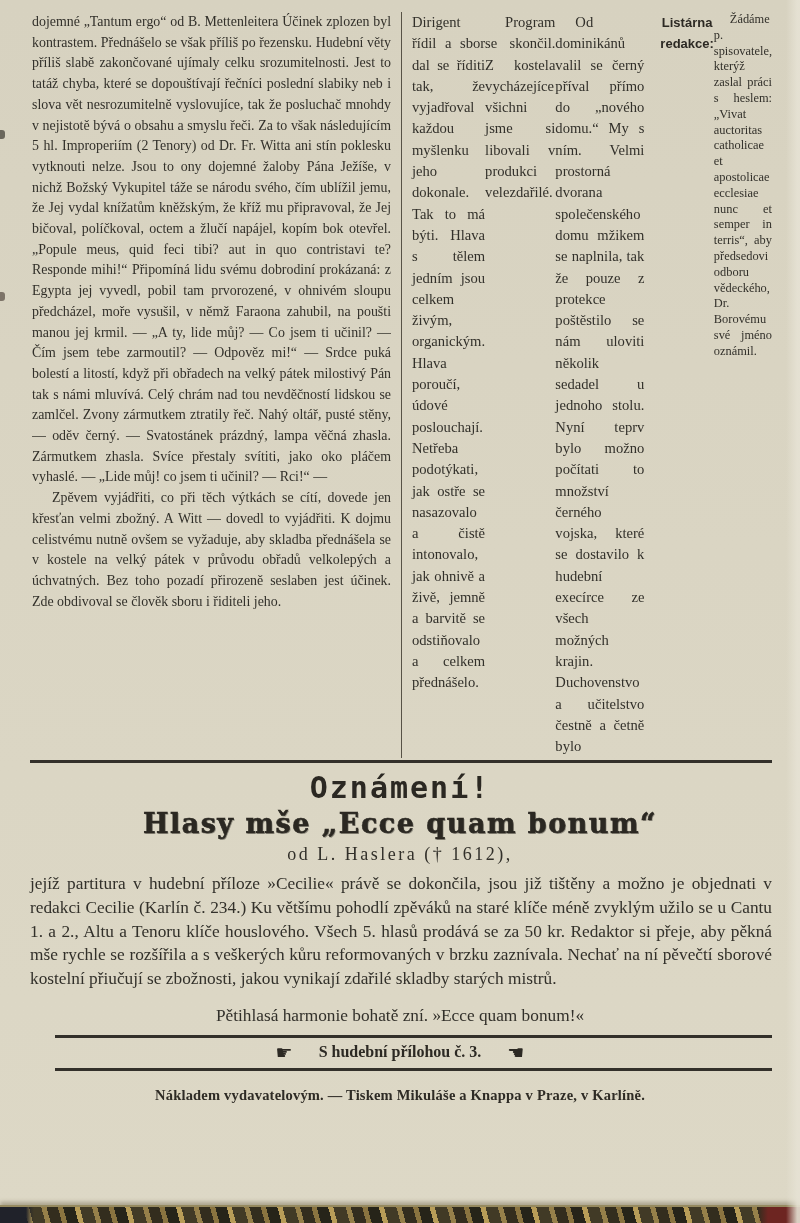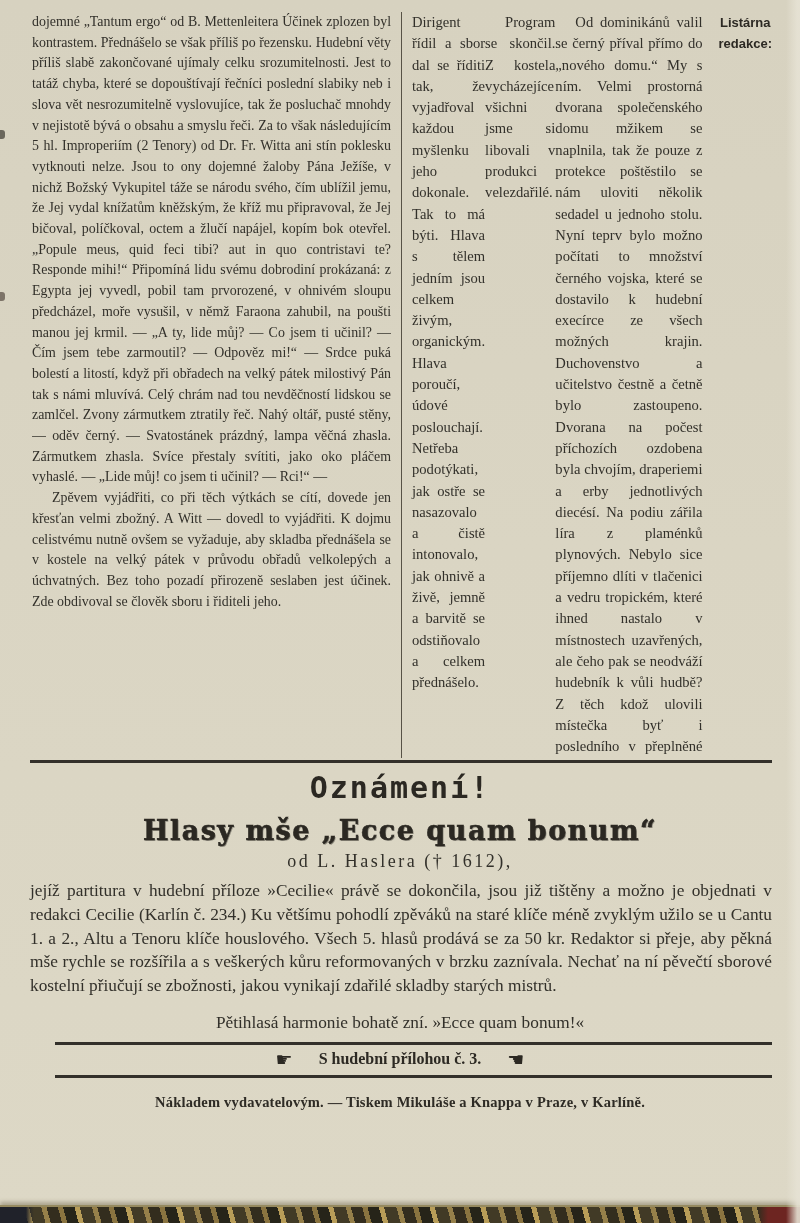--- a/index.html
+++ b/index.html
@@ -50,21 +50,21 @@
 
   .rule-full { border-top:3px solid #33302a; margin:2px 28px 0 30px; }
 
   .announcement { text-align:center; }
   .ann-title {
     margin-top:7px;
     font-family:"DejaVu Sans Mono", monospace; font-weight:bold;
     font-size:30px; letter-spacing:2px; color:#2b2822;
   }
   .ann-subtitle {
-    margin-top:10px; font-family:"DejaVu Serif", serif; font-weight:bold;
+    margin-top:3px; font-family:"DejaVu Serif", serif; font-weight:bold;
     font-size:27px; letter-spacing:1.5px; color:#2b2822;
     text-shadow:1px 1px 0 rgba(43,40,34,.4); -webkit-text-stroke:.6px #2b2822;
   }
   .ann-byline { margin-top:5px; font-size:18px; letter-spacing:2.5px; }
   .ann-body {
     margin:7px 28px 15px 30px; text-align:justify;
     font-size:17.3px; line-height:23.8px;
   }
   .ann-closing { margin-top:1px; font-size:17.3px; text-align:center; }
 
@@ -107,20 +107,21 @@
       <p>dojemné „Tantum ergo“ od B. Mettenleitera Účinek zplozen byl kontrastem. Přednášelo se však příliš po řezensku. Hudební věty příliš slabě zakončované ujímaly celku srozumitelnosti. Jest to tatáž chyba, které se dopouštívají řečníci poslední slabiky neb i slova vět nesrozumitelně vyslovujíce, tak že posluchač mnohdy v nejistotě bývá o obsahu a smyslu řeči. Za to však následujícím 5 hl. Improperiím (2 Tenory) od Dr. Fr. Witta ani stín poklesku vytknouti nelze. Jsou to ony dojemné žaloby Pána Ježíše, v nichž Božský Vykupitel táže se národu svého, čím ublížil jemu, že Jej vydal knížatům kněžským, že kříž mu připravoval, že Jej bičoval, políčkoval, octem a žlučí napájel, kopím bok otevřel. „Popule meus, quid feci tibi? aut in quo contristavi te? Responde mihi!“ Připomíná lidu svému dobrodiní prokázaná: z Egypta jej vyvedl, pobil tam prvorozené, v ohnivém sloupu předcházel, moře vysušil, v němž Faraona zahubil, na poušti manou jej krmil. — „A ty, lide můj? — Co jsem ti učinil? — Čím jsem tebe zarmoutil? — Odpověz mi!“ — Srdce puká bolestí a litostí, když při obřadech na velký pátek milostivý Pán tak s námi mluvívá. Celý chrám nad tou nevděčností lidskou se zamlčel. Zvony zármutkem ztratily řeč. Nahý oltář, pusté stěny, — oděv černý. — Svatostánek prázdný, lampa věčná zhasla. Zármutkem zhasla. Svíce přestaly svítiti, jako oko pláčem vyhaslé. — „Lide můj! co jsem ti učinil? — Rci!“ —</p>
       <p class="indent">Zpěvem vyjádřiti, co při těch výtkách se cítí, dovede jen křesťan velmi zbožný. A Witt — dovedl to vyjádřiti. K dojmu celistvému nutně ovšem se vyžaduje, aby skladba přednášela se v kostele na velký pátek v průvodu obřadů velkolepých a úchvatných. Bez toho pozadí přirozeně seslaben jest účinek. Zde obdivoval se člověk sboru i řiditeli jeho.</p>
     </div>
     <div class="col col-right">
       <p>Dirigent řídil a sbor dal se říditi tak, že vyjadřoval každou myšlenku jeho dokonale. Tak to má býti. Hlava s tělem jedním jsou celkem živým, organickým. Hlava poroučí, údové poslouchají. Netřeba podotýkati, jak ostře se nasazovalo a čistě intonovalo, jak ohnivě a živě, jemně a barvitě se odstiňovalo a celkem přednášelo.</p>
       <p class="indent">Program se skončil. Z kostela vycházejíce všichni jsme si libovali v produkci velezdařilé.</p>
       <p class="indent">Od dominikánů valil se černý příval přímo do „nového domu.“ My s ním. Velmi prostorná dvorana společenského domu mžikem se naplnila, tak že pouze z protekce poštěstilo se nám uloviti několik sedadel u jednoho stolu. Nyní teprv bylo možno počítati to množství černého vojska, které se dostavilo k hudební execírce ze všech možných krajin. Duchovenstvo a učitelstvo čestně a četně bylo zastoupeno. Dvorana na počest příchozích ozdobena byla chvojím, draperiemi a erby jednotlivých diecésí. Na podiu zářila líra z plaménků plynových. Nebylo sice příjemno dlíti v tlačenici a vedru tropickém, které ihned nastalo v místnostech uzavřených, ale čeho pak se neodváží hudebník k vůli hudbě? Z těch kdož ulovili místečka byť i posledního v přeplněné dvoraně, nevzdálil se ani jediný. Z boje se neutíká pro vedro. Jako ve velkém oulu hlasitě bzučel ten požehnaný roj hudebních včel, mžiknutím však — právě po hudebnicku — náhle umlknul, když na podiu objevil se Dr. Witt, aby co předseda jednoty cecilské milé hosty uvítal. (Pokrač.)</p>
       <div class="spacer"></div>
       <div class="listarna-rule"></div>
       <div class="listarna-heading">Listárna redakce:</div>
+      <p class="listarna-body">Žádáme p. spisovatele, kterýž zaslal práci s heslem: „Vivat auctoritas catholicae et apostolicae ecclesiae nunc et semper in terris“, aby předsedovi odboru vědeckého, Dr. Borovému své jméno oznámil.</p>
     </div>
   </div>
 
   <div class="rule-full"></div>
 
   <div class="announcement">
     <div class="ann-title">Oznámení!</div>
     <div class="ann-subtitle">Hlasy mše „Ecce quam bonum“</div>
     <div class="ann-byline">od L. Haslera († 1612),</div>
     <p class="ann-body">jejíž partitura v hudební příloze »Cecilie« právě se dokončila, jsou již tištěny a možno je objednati v redakci Cecilie (Karlín č. 234.) Ku většímu pohodlí zpěváků na staré klíče méně zvyklým užilo se u Cantu 1. a 2., Altu a Tenoru klíče houslového. Všech 5. hlasů prodává se za 50 kr. Redaktor si přeje, aby pěkná mše rychle se rozšířila a s veškerých kůru reformovaných v brzku zaznívala. Nechať na ní pěvečtí sborové kostelní přiučují se zbožnosti, jakou vynikají zdařilé skladby starých mistrů.</p>

